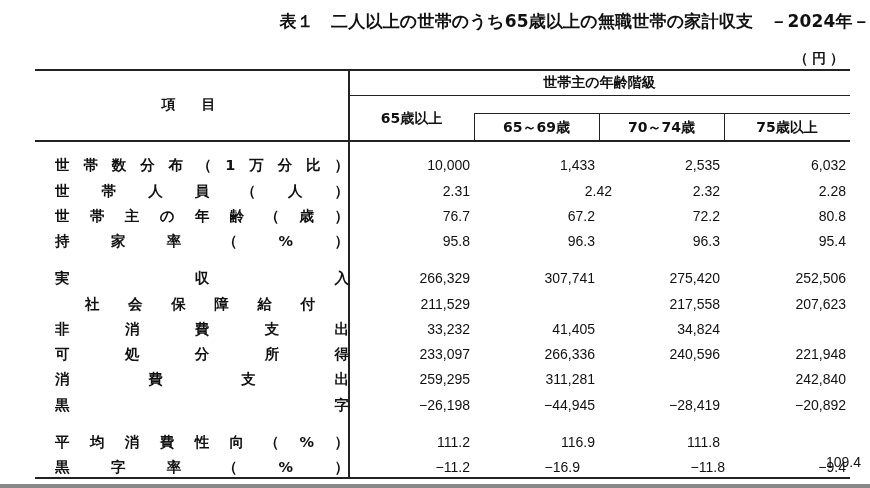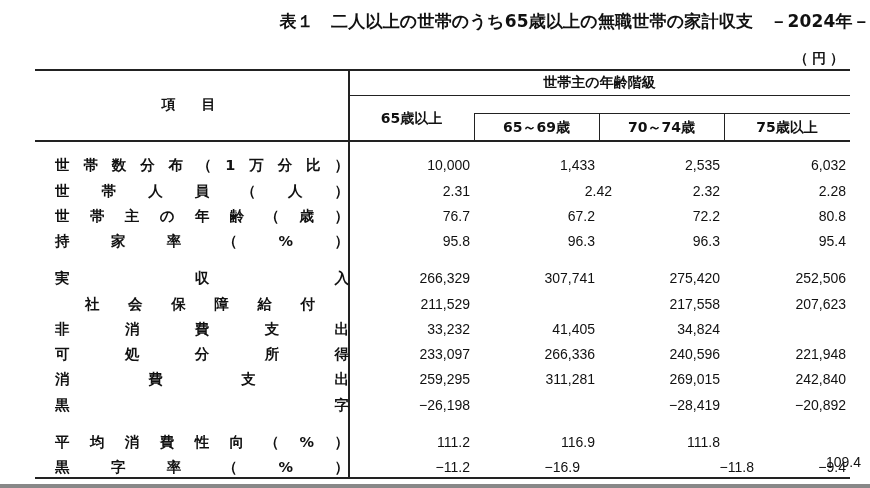--- a/index.html
+++ b/index.html
@@ -163,29 +163,29 @@
     </div>
     <div class="row" style="top: 367px;">
       <div class="label">
         <span>消</span>
         <span>費</span>
         <span>支</span>
         <span>出</span>
       </div>
       <div class="val" style="left: 325px; width: 110px;">259,295</div>
       <div class="val" style="left: 450px; width: 110px;">311,281</div>
-      <div class="val" style="left: 575px; width: 110px;">269,015</div>
       <div class="val" style="left: 701px; width: 110px;">242,840</div>
     </div>
     <div class="row" style="top: 393px;">
       <div class="label">
         <span>黒</span>
         <span>字</span>
       </div>
       <div class="val" style="left: 325px; width: 110px;">−26,198</div>
+      <div class="val" style="left: 450px; width: 110px;">−44,945</div>
       <div class="val" style="left: 575px; width: 110px;">−28,419</div>
       <div class="val" style="left: 701px; width: 110px;">−20,892</div>
     </div>
     <div class="row" style="top: 430px;">
       <div class="label">
         <span>平</span>
         <span>均</span>
         <span>消</span>
         <span>費</span>
         <span>性</span>
@@ -203,18 +203,18 @@
       <div class="label">
         <span>黒</span>
         <span>字</span>
         <span>率</span>
         <span>（</span>
         <span>%</span>
         <span>）</span>
       </div>
       <div class="val" style="left: 325px; width: 110px;">−11.2</div>
       <div class="val" style="left: 435px; width: 110px;">−16.9</div>
-      <div class="val" style="left: 609px; width: 110px;">−11.8</div>
+      <div class="val" style="left: 580px; width: 110px;">−11.8</div>
       <div class="val" style="left: 701px; width: 110px;">−9.4</div>
     </div>
   </div>
 
 <div class="grey"></div>
 
 </body></html>

